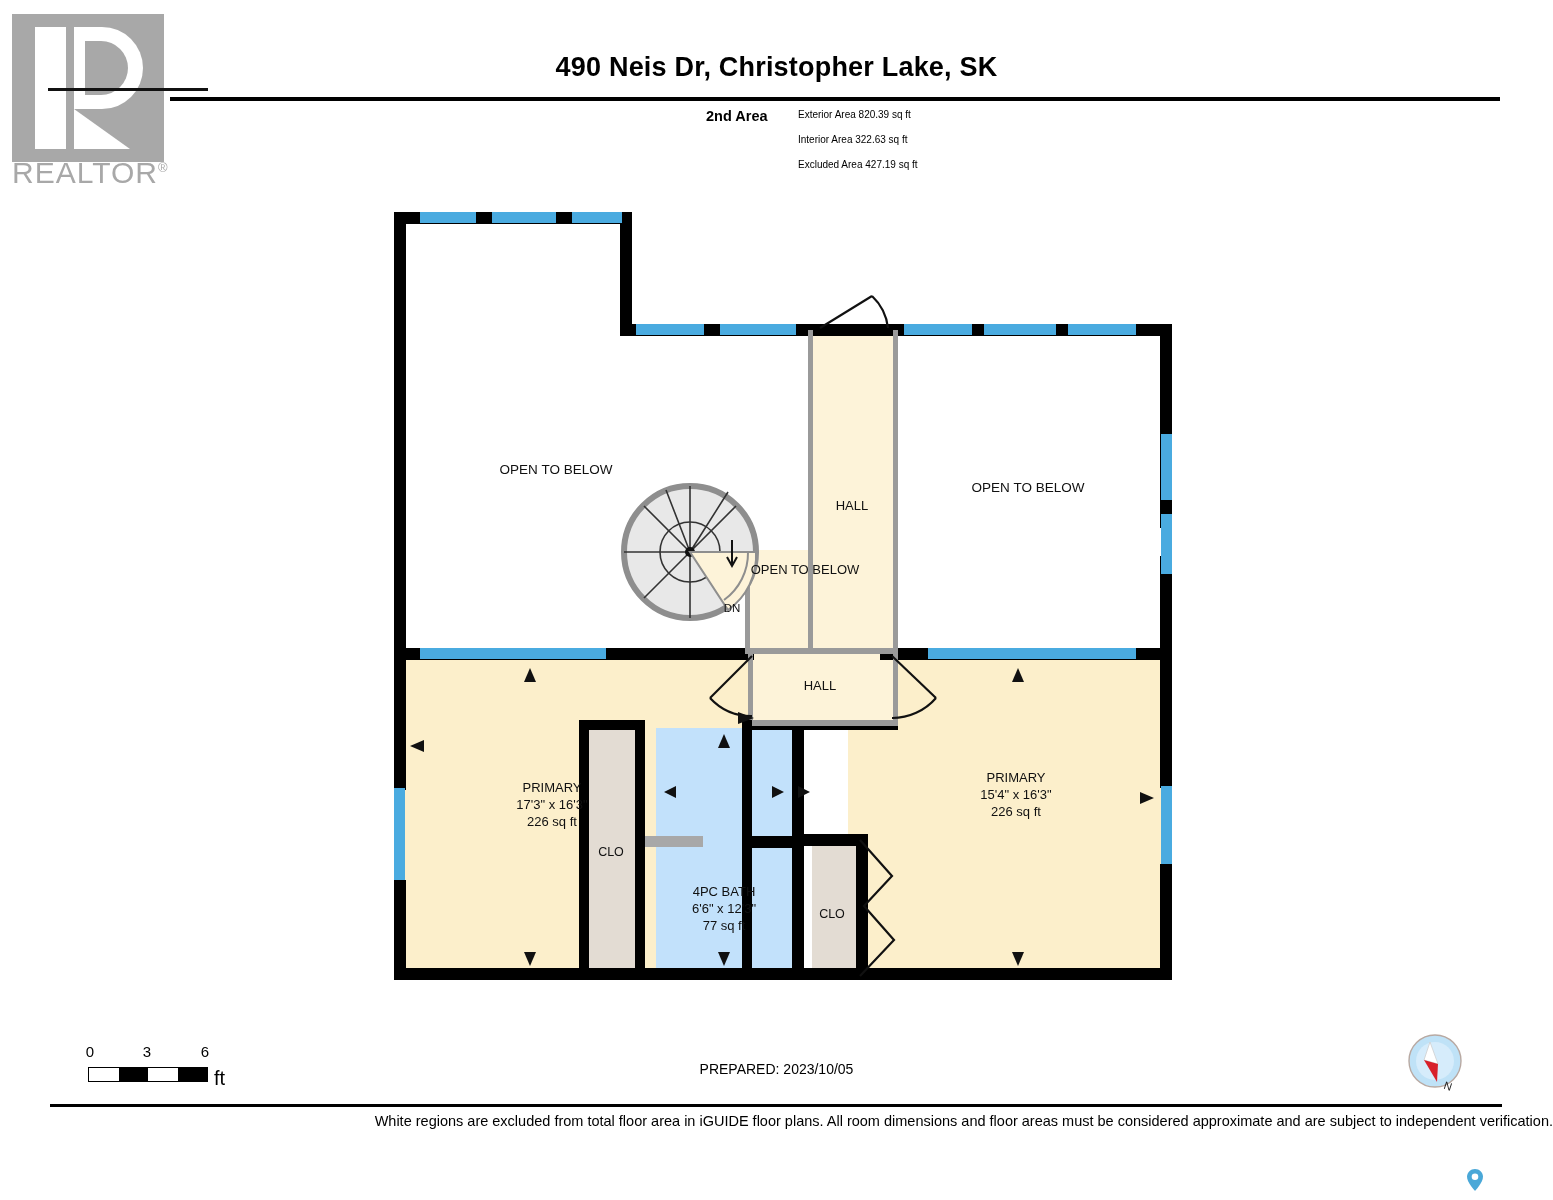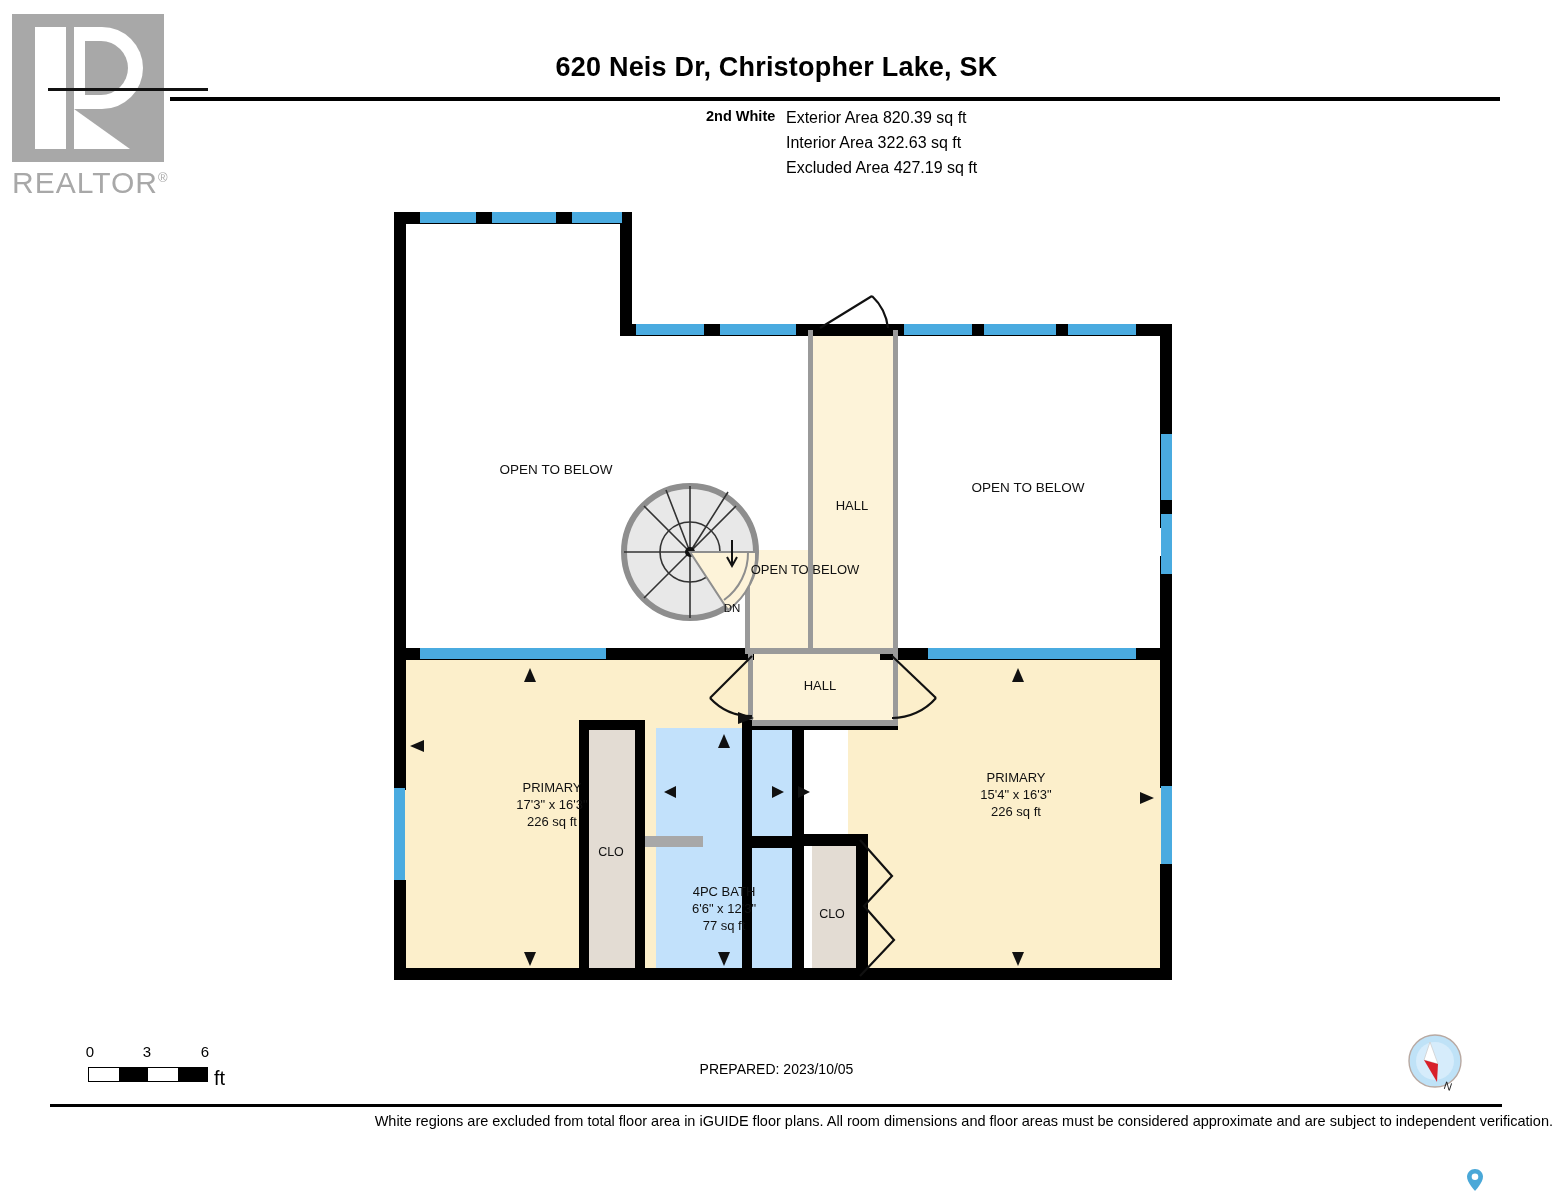--- a/index.html
+++ b/index.html
@@ -7,34 +7,34 @@
   body{
     width:1553px;height:1200px;position:relative;overflow:hidden;
     font-family:"Liberation Sans","DejaVu Sans",sans-serif;
     color:#000;
   }
   #page{position:absolute;inset:0;background:#fff;}
 
   
   #realtor-logo{position:absolute;left:12px;top:14px;width:172px;height:186px;}
   #realtor-mark{position:absolute;left:0;top:0;width:152px;height:148px;background:#a8a8a8;}
-  #realtor-word{position:absolute;left:0;top:154px;width:180px;font-size:30px;letter-spacing:1px;
+  #realtor-word{position:absolute;left:0;top:144px;width:180px;font-size:30px;letter-spacing:1px;
     color:#a8a8a8;font-weight:400;line-height:1;}
   #realtor-word sup{font-size:13px;vertical-align:super;}
 
   
   #title{
     position:absolute;left:0;top:52px;width:1553px;text-align:center;
     font-size:27px;font-weight:bold;letter-spacing:.2px;
   }
   #title-rule{position:absolute;left:170px;top:97px;width:1330px;height:4px;background:#000;}
 
   #floor-block{position:absolute;left:706px;top:108px;width:600px;}
   #floor-label{position:absolute;left:0;top:0;font-size:14.5px;font-weight:bold;}
-  .area-line{position:absolute;left:80px;font-size:16px;white-space:nowrap;}
+  .area-line{position:absolute;left:92px;font-size:10px;white-space:nowrap;}
   #area0{top:1px;} #area1{top:26px;} #area2{top:51px;}
 
   
   #plan{position:absolute;left:380px;top:200px;width:800px;height:790px;}
   #plan svg{display:block;}
 
   
   #scalebar{position:absolute;left:80px;top:1043px;width:150px;height:46px;}
   .sb-num{position:absolute;top:0;font-size:15px;transform:translateX(-50%);}
   #sb-bar{position:absolute;left:8px;top:24px;width:118px;height:13px;border:1px solid #000;
@@ -77,25 +77,25 @@
         <path d="M62 95 L62 135 L118 135 Z" fill="#ffffff"></path>
       </svg>
     </div>
 
     <svg style="position:absolute;left:36px;top:74px;width:160px;height:4px;" aria-hidden="true">
       <rect x="0" y="0" width="160" height="3" fill="#111"></rect>
     </svg>
     <div id="realtor-word"><span>REALTOR</span><sup>®</sup></div>
   </div>
 
-  <div id="title">620 Neis Dr, Christopher Lake, SK</div>
+  <div id="title">490 Neis Dr, Christopher Lake, SK</div>
   <div id="title-rule"></div>
 
   <div id="floor-block">
-    <div id="floor-label">2nd White</div>
+    <div id="floor-label">2nd Area</div>
     <div class="area-line" id="area0">Exterior Area 820.39 sq ft</div>
     <div class="area-line" id="area1">Interior Area 322.63 sq ft</div>
     <div class="area-line" id="area2">Excluded Area 427.19 sq ft</div>
   </div>
 
   <div id="plan">
   <svg width="800" height="790" viewBox="0 0 800 790" aria-hidden="true">
 
     <rect x="14" y="12" width="238" height="442" fill="#ffffff"></rect>
     <rect x="14" y="130" width="418" height="324" fill="#ffffff"></rect>

